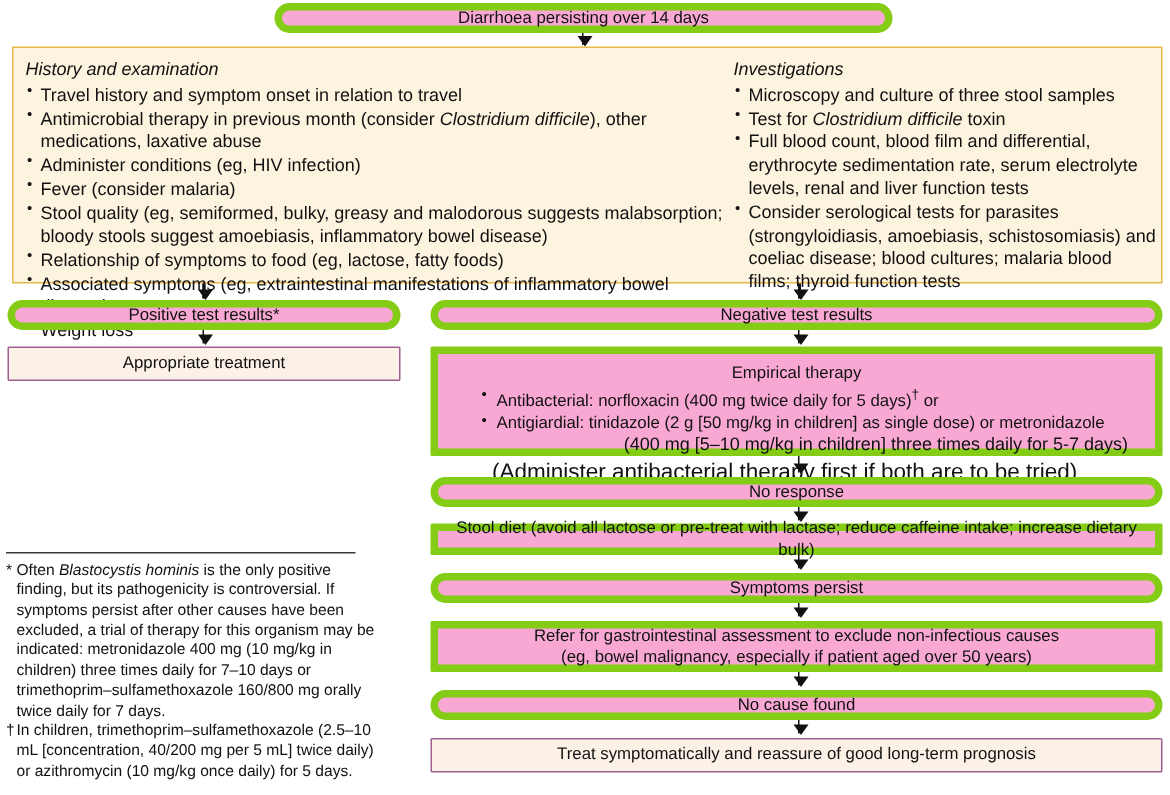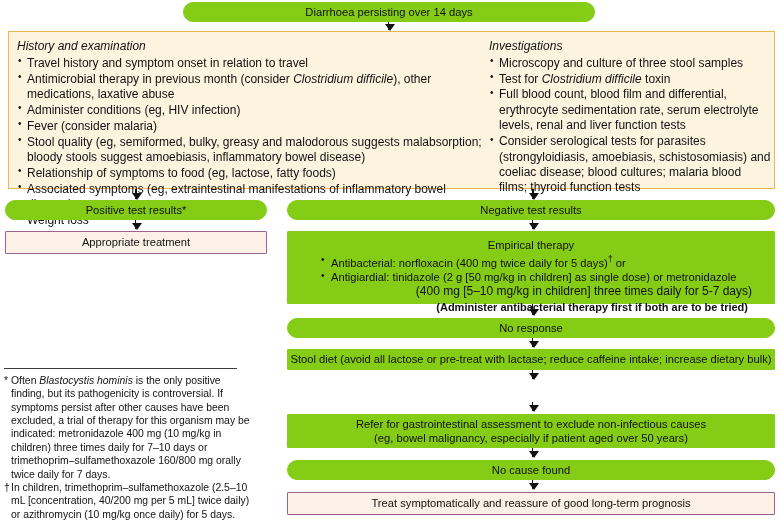--- a/index.html
+++ b/index.html
@@ -20,22 +20,22 @@
     position: absolute;
     left: 0; top: 0;
     width: 780px;
     height: 530px;
   }
 
   
   .node {
     position: absolute;
     box-sizing: border-box;
-    background: #84cc16;
-    border: 1px solid #84cc16;
+    background: #f9a8d4;
+    border: 5px solid #84cc16;
     display: flex;
     flex-direction: column;
     align-items: center;
     justify-content: center;
     text-align: center;
     font-size: 11.2px;
     line-height: 1.28;
     color: #111;
   }
   .node.pill {
@@ -137,25 +137,24 @@
     top: -0.5px;
     font-size: 10px;
   }
   .emp-sub {
     padding-left: 22px;
     text-align: right;
     font-size: 12px;
     line-height: 1.3;
   }
   .emp-note {
-    text-align: right;
-    font-size: 11px;
+    text-align: left;
+    font-size: 15px;
     line-height: 1.3;
     padding-left: 14px;
-    font-weight: bold;
   }
   .ln { display: block; }
 
   
   .footnotes {
     position: absolute;
     left: 4px;
     top: 368px;
     width: 248px;
     font-size: 10.4px;
@@ -257,20 +256,23 @@
   </div>
 
   <div class="arrow" style="left:532px; top:338px; height:9px;"></div>
 
   <div class="node rect" style="left:287px; top:349px; width:488px; height:21px;">
     <span>Stool diet (avoid all lactose or pre-treat with lactase; reduce caffeine intake; increase dietary bulk)</span>
   </div>
 
   <div class="arrow" style="left:532px; top:370px; height:9px;"></div>
 
+  <div class="node pill" style="left:287px; top:382px; width:488px; height:20px;">
+    <span>Symptoms persist</span>
+  </div>
 
   <div class="arrow" style="left:532px; top:402px; height:9px;"></div>
 
   <div class="node rect" style="left:287px; top:414px; width:488px; height:34px;">
     <span class="ln">Refer for gastrointestinal assessment to exclude non-infectious causes</span>
     <span class="ln">(eg, bowel malignancy, especially if patient aged over 50 years)</span>
   </div>
 
   <div class="arrow" style="left:532px; top:448px; height:9px;"></div>
 

